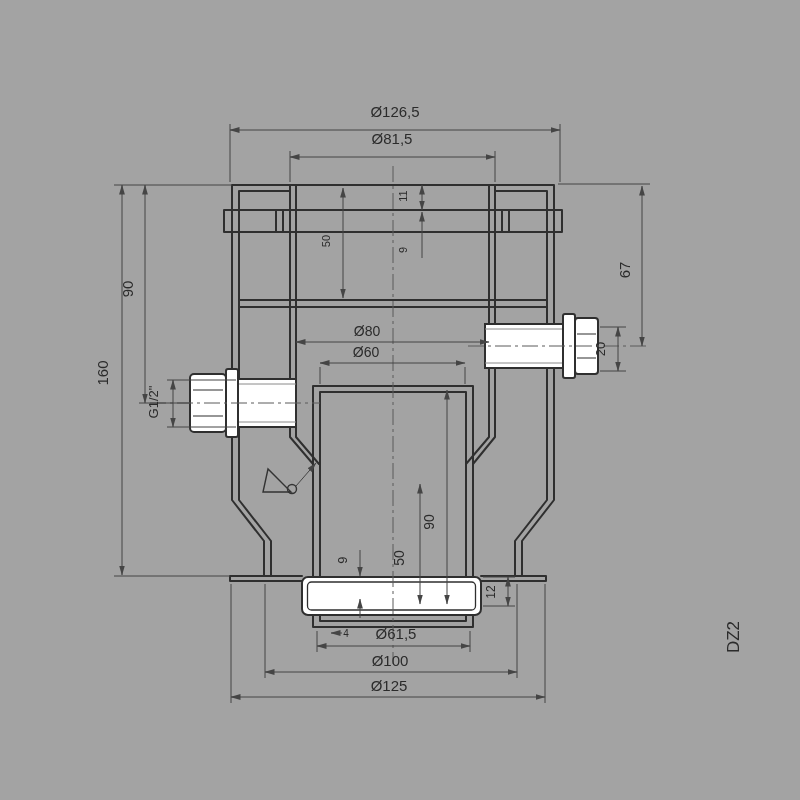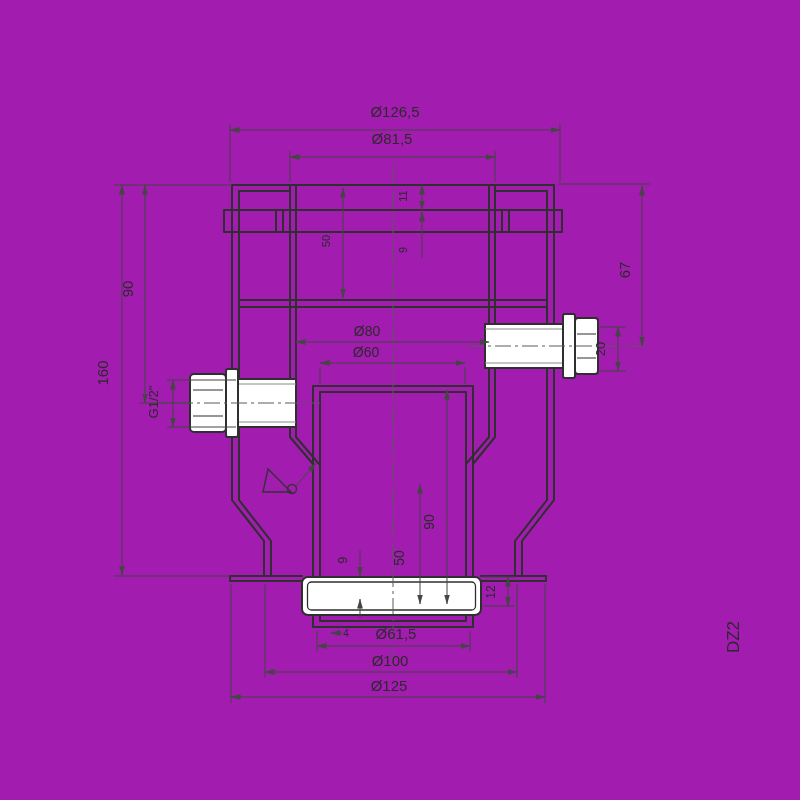--- a/index.html
+++ b/index.html
@@ -8,21 +8,21 @@
     background: #ffffff;
     width: 800px;
     height: 800px;
     overflow: hidden;
     font-family: "Liberation Sans", "DejaVu Sans", sans-serif;
   }
   .stage {
     position: relative;
     width: 800px;
     height: 800px;
-    background: #a21caf;
+    background: #a3a3a3;
   }
   svg { display: block; }
   .part { stroke: #2f2f2f; stroke-width: 2; fill: none; stroke-linecap: round; stroke-linejoin: round; }
   .part-thin { stroke: #8a8a8a; stroke-width: 1; fill: none; }
   .facet { stroke: #2f2f2f; stroke-width: 1.2; fill: none; }
   .whitefill { fill: #ffffff; stroke: #2f2f2f; stroke-width: 2; }
   .whitefill-thin { fill: none; stroke: #2f2f2f; stroke-width: 1.3; }
   .dim { stroke: #454545; stroke-width: 1; fill: none; }
   .cl { stroke: #5a5a5a; stroke-width: 1; fill: none; }
   .weld { stroke: #333333; stroke-width: 1.4; fill: none; }

